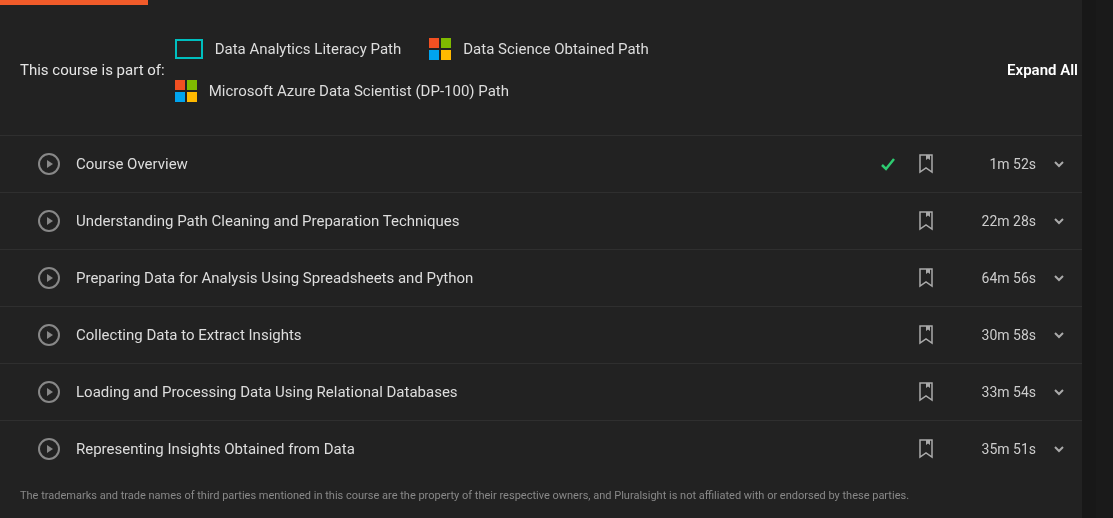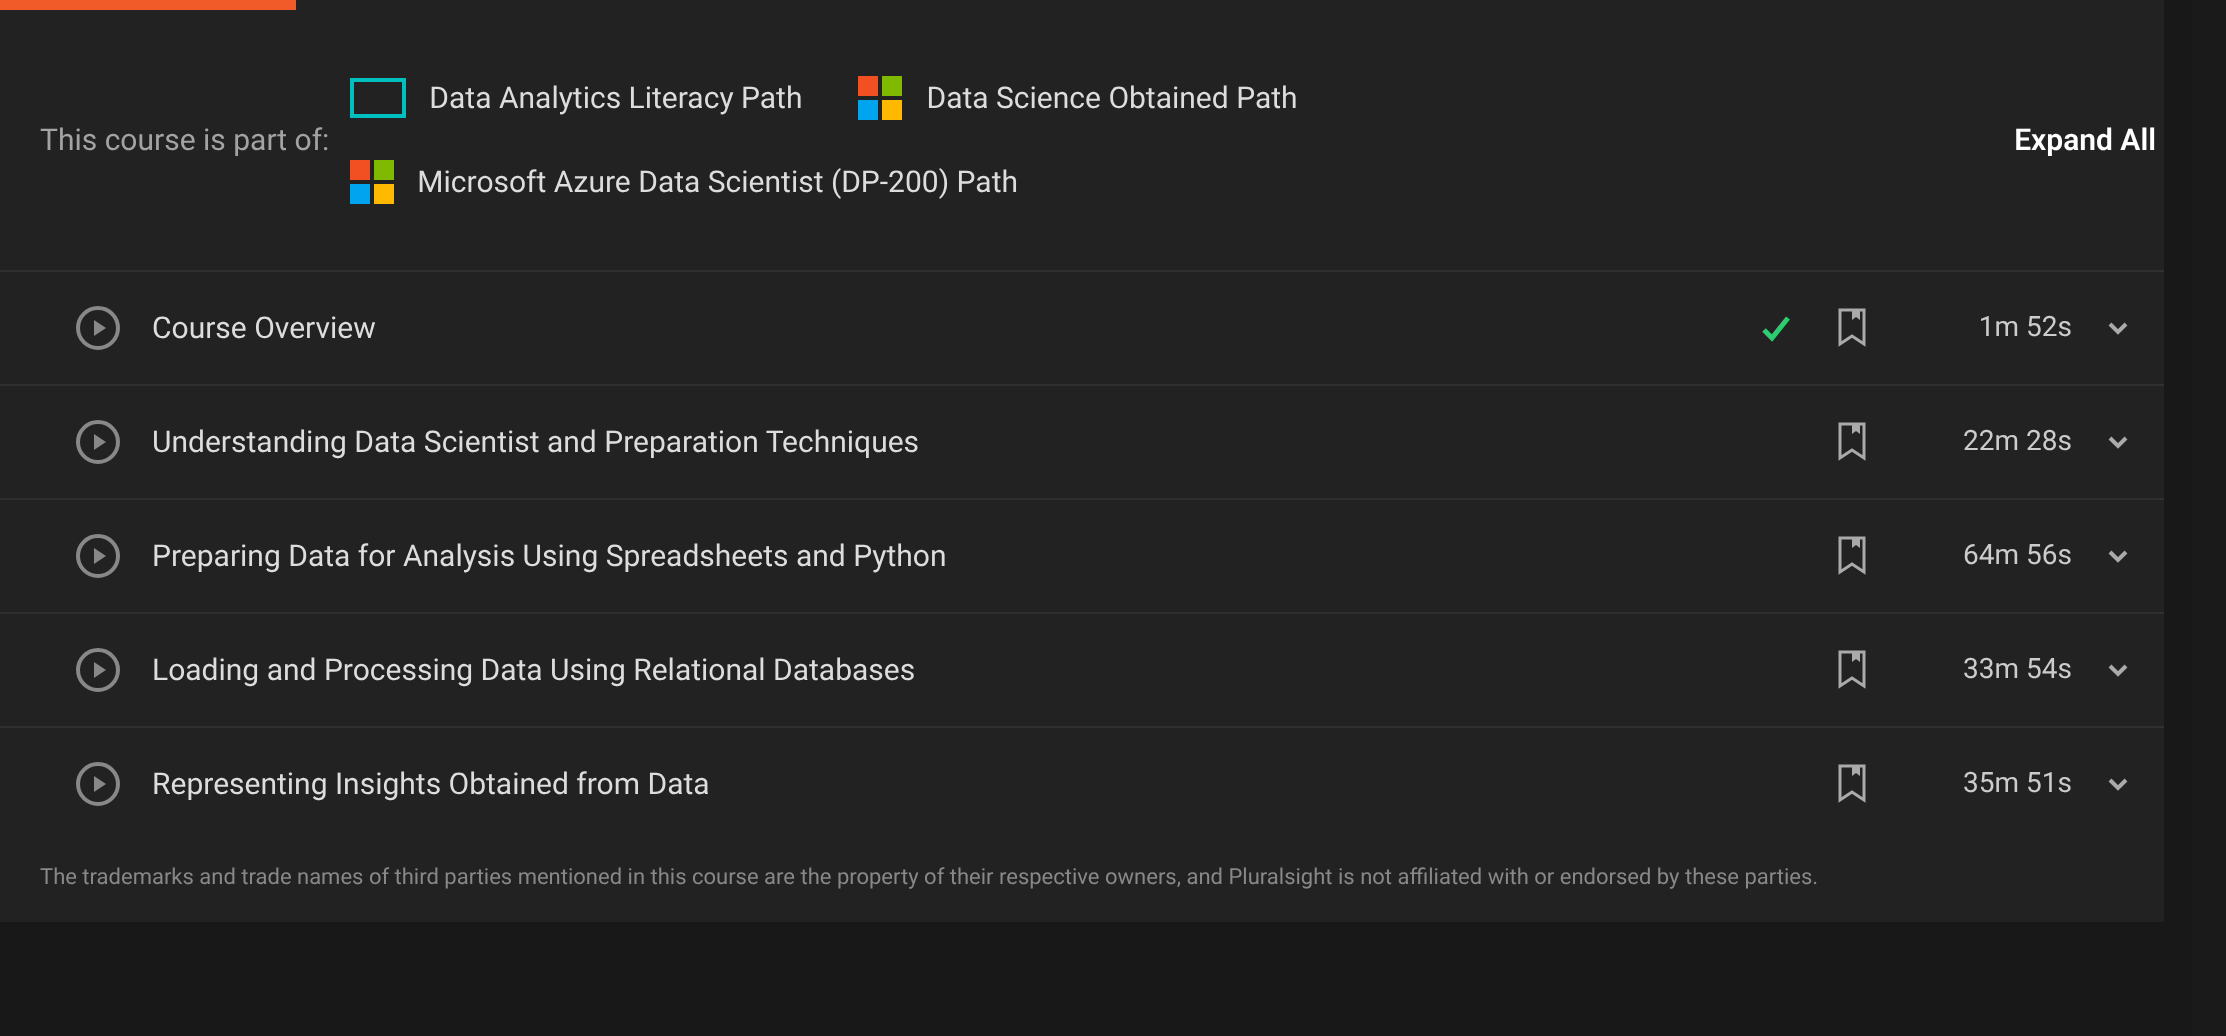--- a/index.html
+++ b/index.html
@@ -38,21 +38,21 @@
   }
   .paths-section {
     display: flex;
     align-items: center;
     padding: 0 20px;
     position: relative;
     height: 130px;
   }
   .paths-label {
     font-size: 15px;
-    color: #a3a3a3;
+    color: #e5e5e5;
     white-space: nowrap;
   }
   .paths-links {
     display: flex;
     flex-wrap: wrap;
     align-items: center;
     gap: 28px;
     row-gap: 20px;
     margin-left: 10px;
     max-width: 600px;
@@ -197,21 +197,21 @@
         </div>
         <span>Data Science Obtained Path</span>
       </div>
       <div class="path-link">
         <div class="ms-grid">
           <div class="ms-r"></div>
             <div class="ms-g"></div>
             <div class="ms-b"></div>
             <div class="ms-y"></div>
         </div>
-        <span>Microsoft Azure Data Scientist (DP-200) Path</span>
+        <span>Microsoft Azure Data Scientist (DP-100) Path</span>
       </div>
     </div>
     <div class="expand-all">Expand All</div>
   </div>
 
   <div id="modules-list">
       <div class="module-row">
     <div class="play-circle">
       <div class="play-triangle"></div>
     </div>
@@ -231,21 +231,21 @@
     <div class="chevron-cell">
       <svg class="chevron" viewBox="0 0 12 12">
         <polyline points="2,4 6,8 10,4"></polyline>
       </svg>
     </div>
   </div>
       <div class="module-row">
     <div class="play-circle">
       <div class="play-triangle"></div>
     </div>
-    <div class="module-title">Understanding Data Scientist and Preparation Techniques</div>
+    <div class="module-title">Understanding Path Cleaning and Preparation Techniques</div>
     <div class="check-cell">
       
     </div>
     <div class="bookmark-cell">
       <svg class="bookmark" viewBox="0 0 16 20">
         <path d="M2 1 h12 v17 l-6 -4 l-6 4 z"></path>
         <path d="M12 1 v5 l-2 -1.5 l-2 1.5 v-5" fill="#aaa" stroke="none"></path>
       </svg>
     </div>
     <div class="duration">22m 28s</div>
@@ -273,20 +273,41 @@
     <div class="chevron-cell">
       <svg class="chevron" viewBox="0 0 12 12">
         <polyline points="2,4 6,8 10,4"></polyline>
       </svg>
     </div>
   </div>
       <div class="module-row">
     <div class="play-circle">
       <div class="play-triangle"></div>
     </div>
+    <div class="module-title">Collecting Data to Extract Insights</div>
+    <div class="check-cell">
+      
+    </div>
+    <div class="bookmark-cell">
+      <svg class="bookmark" viewBox="0 0 16 20">
+        <path d="M2 1 h12 v17 l-6 -4 l-6 4 z"></path>
+        <path d="M12 1 v5 l-2 -1.5 l-2 1.5 v-5" fill="#aaa" stroke="none"></path>
+      </svg>
+    </div>
+    <div class="duration">30m 58s</div>
+    <div class="chevron-cell">
+      <svg class="chevron" viewBox="0 0 12 12">
+        <polyline points="2,4 6,8 10,4"></polyline>
+      </svg>
+    </div>
+  </div>
+      <div class="module-row">
+    <div class="play-circle">
+      <div class="play-triangle"></div>
+    </div>
     <div class="module-title">Loading and Processing Data Using Relational Databases</div>
     <div class="check-cell">
       
     </div>
     <div class="bookmark-cell">
       <svg class="bookmark" viewBox="0 0 16 20">
         <path d="M2 1 h12 v17 l-6 -4 l-6 4 z"></path>
         <path d="M12 1 v5 l-2 -1.5 l-2 1.5 v-5" fill="#aaa" stroke="none"></path>
       </svg>
     </div>

